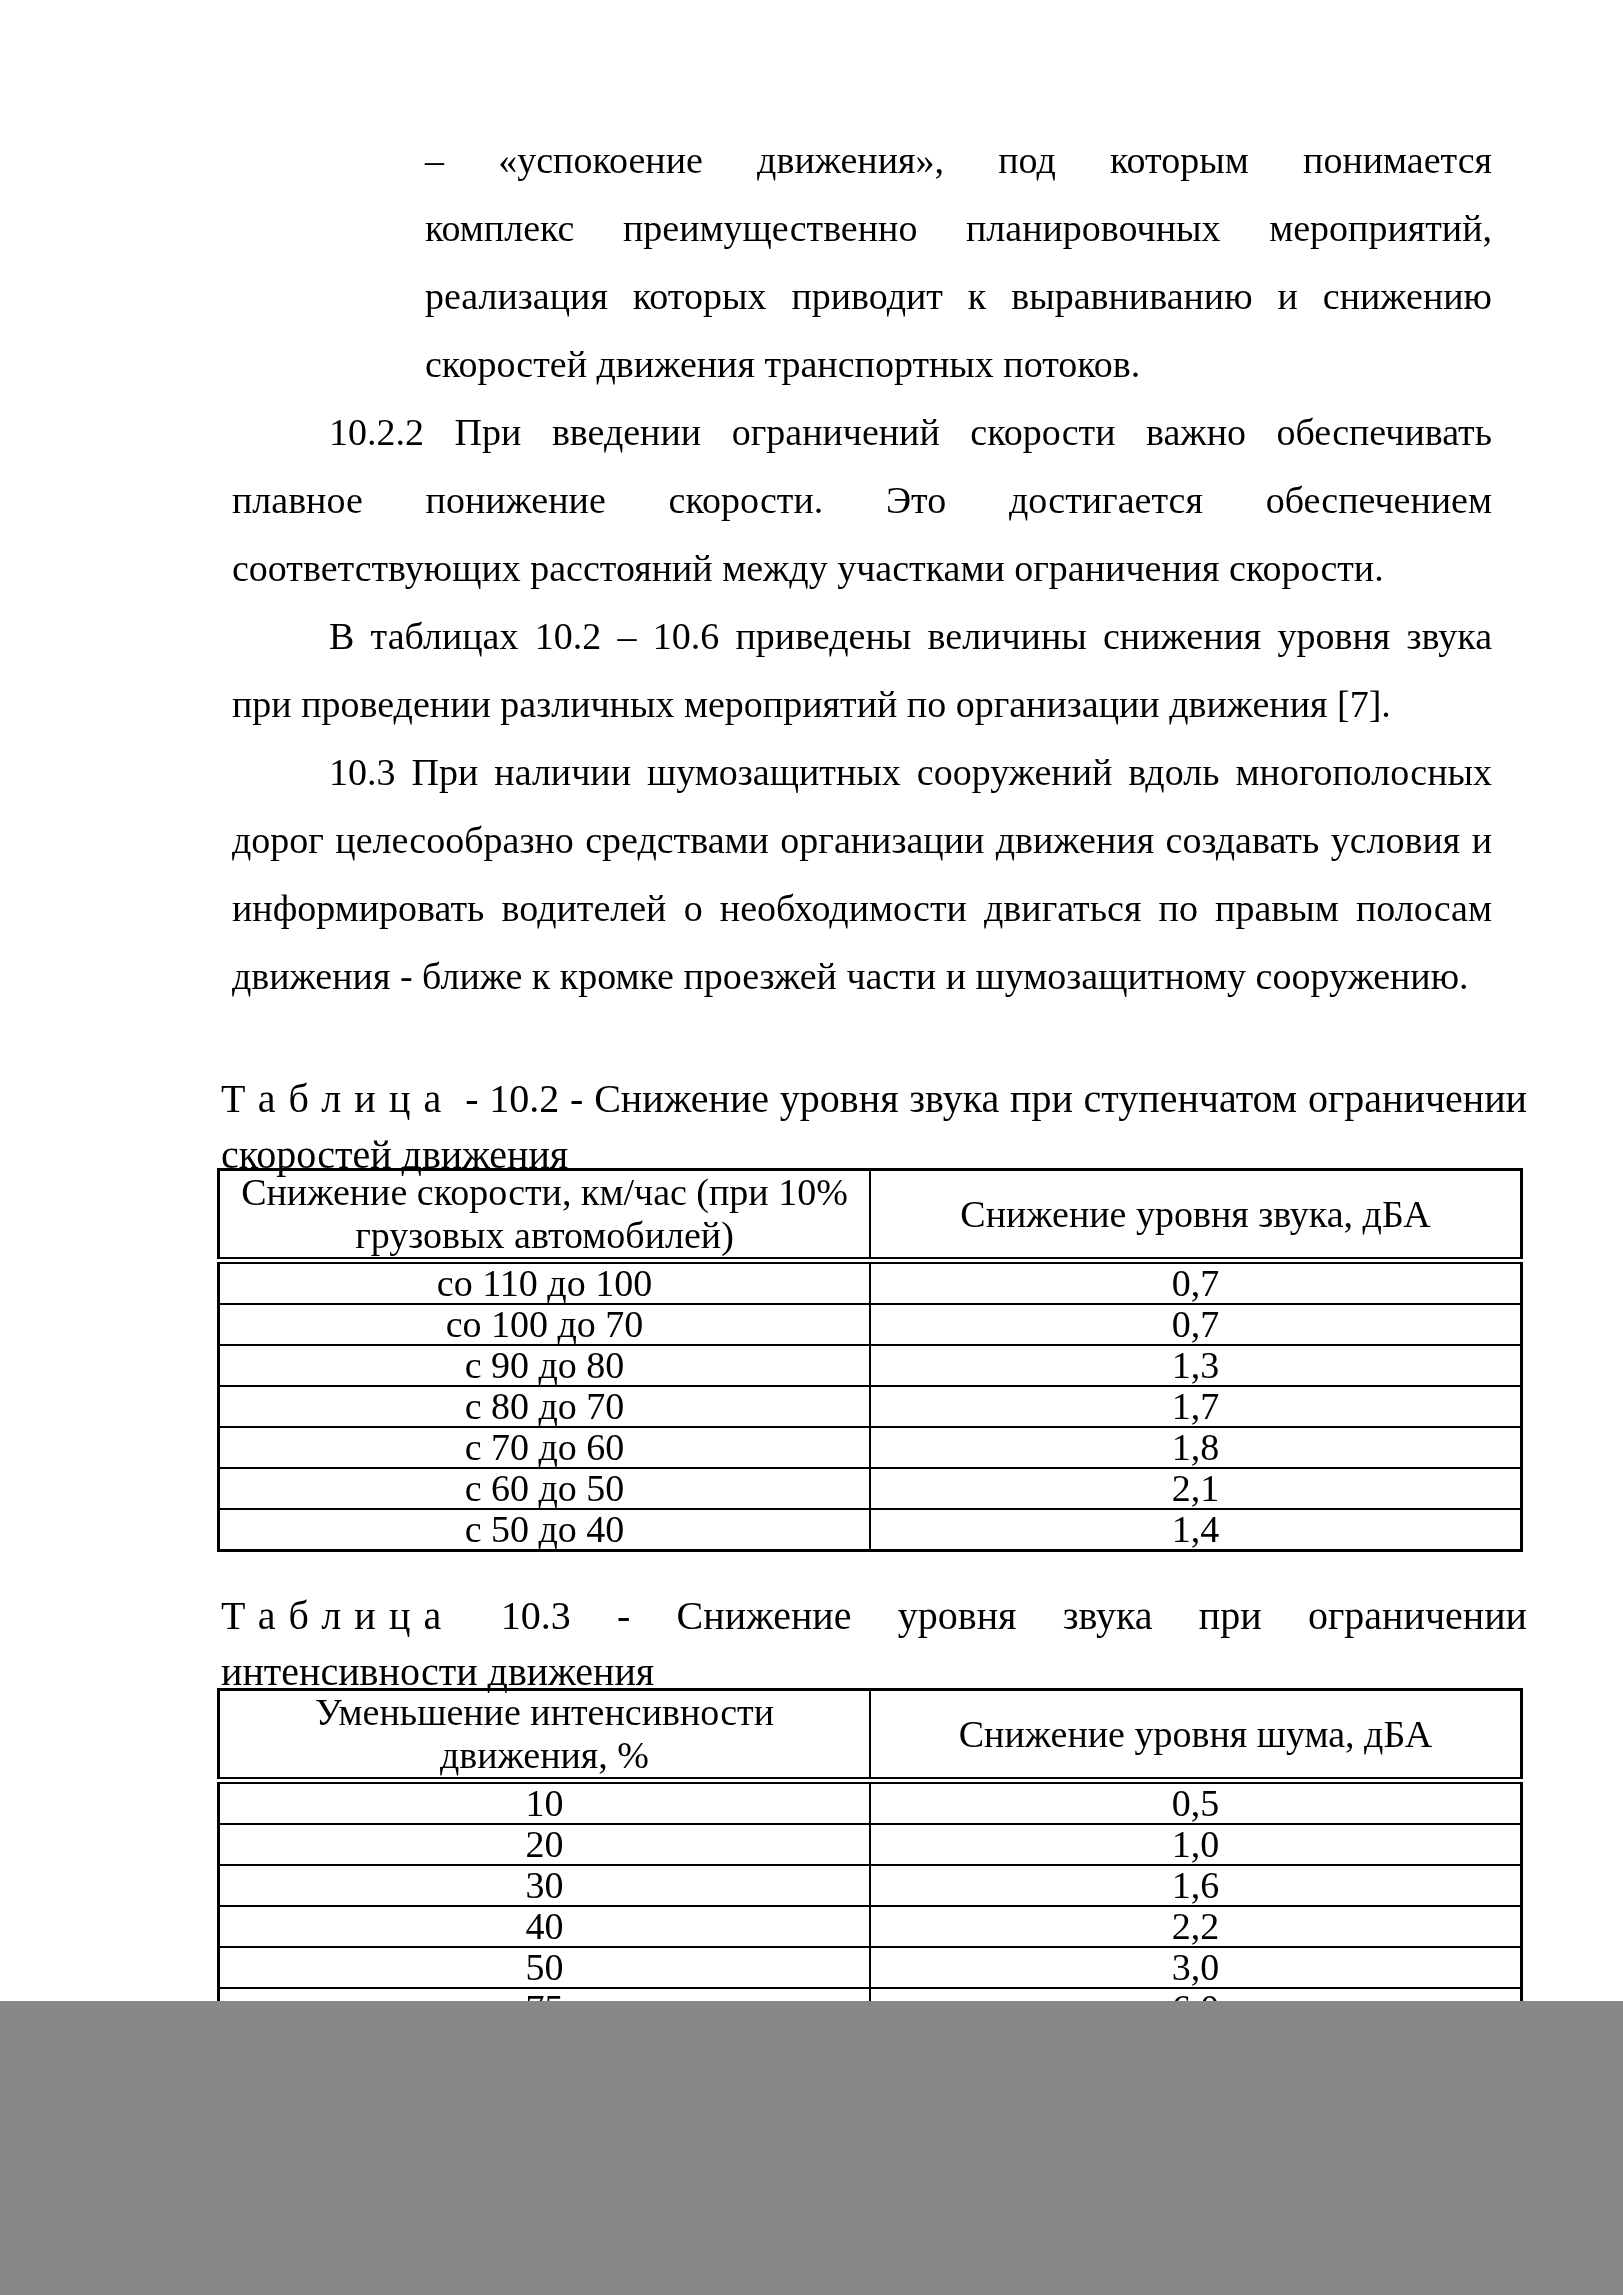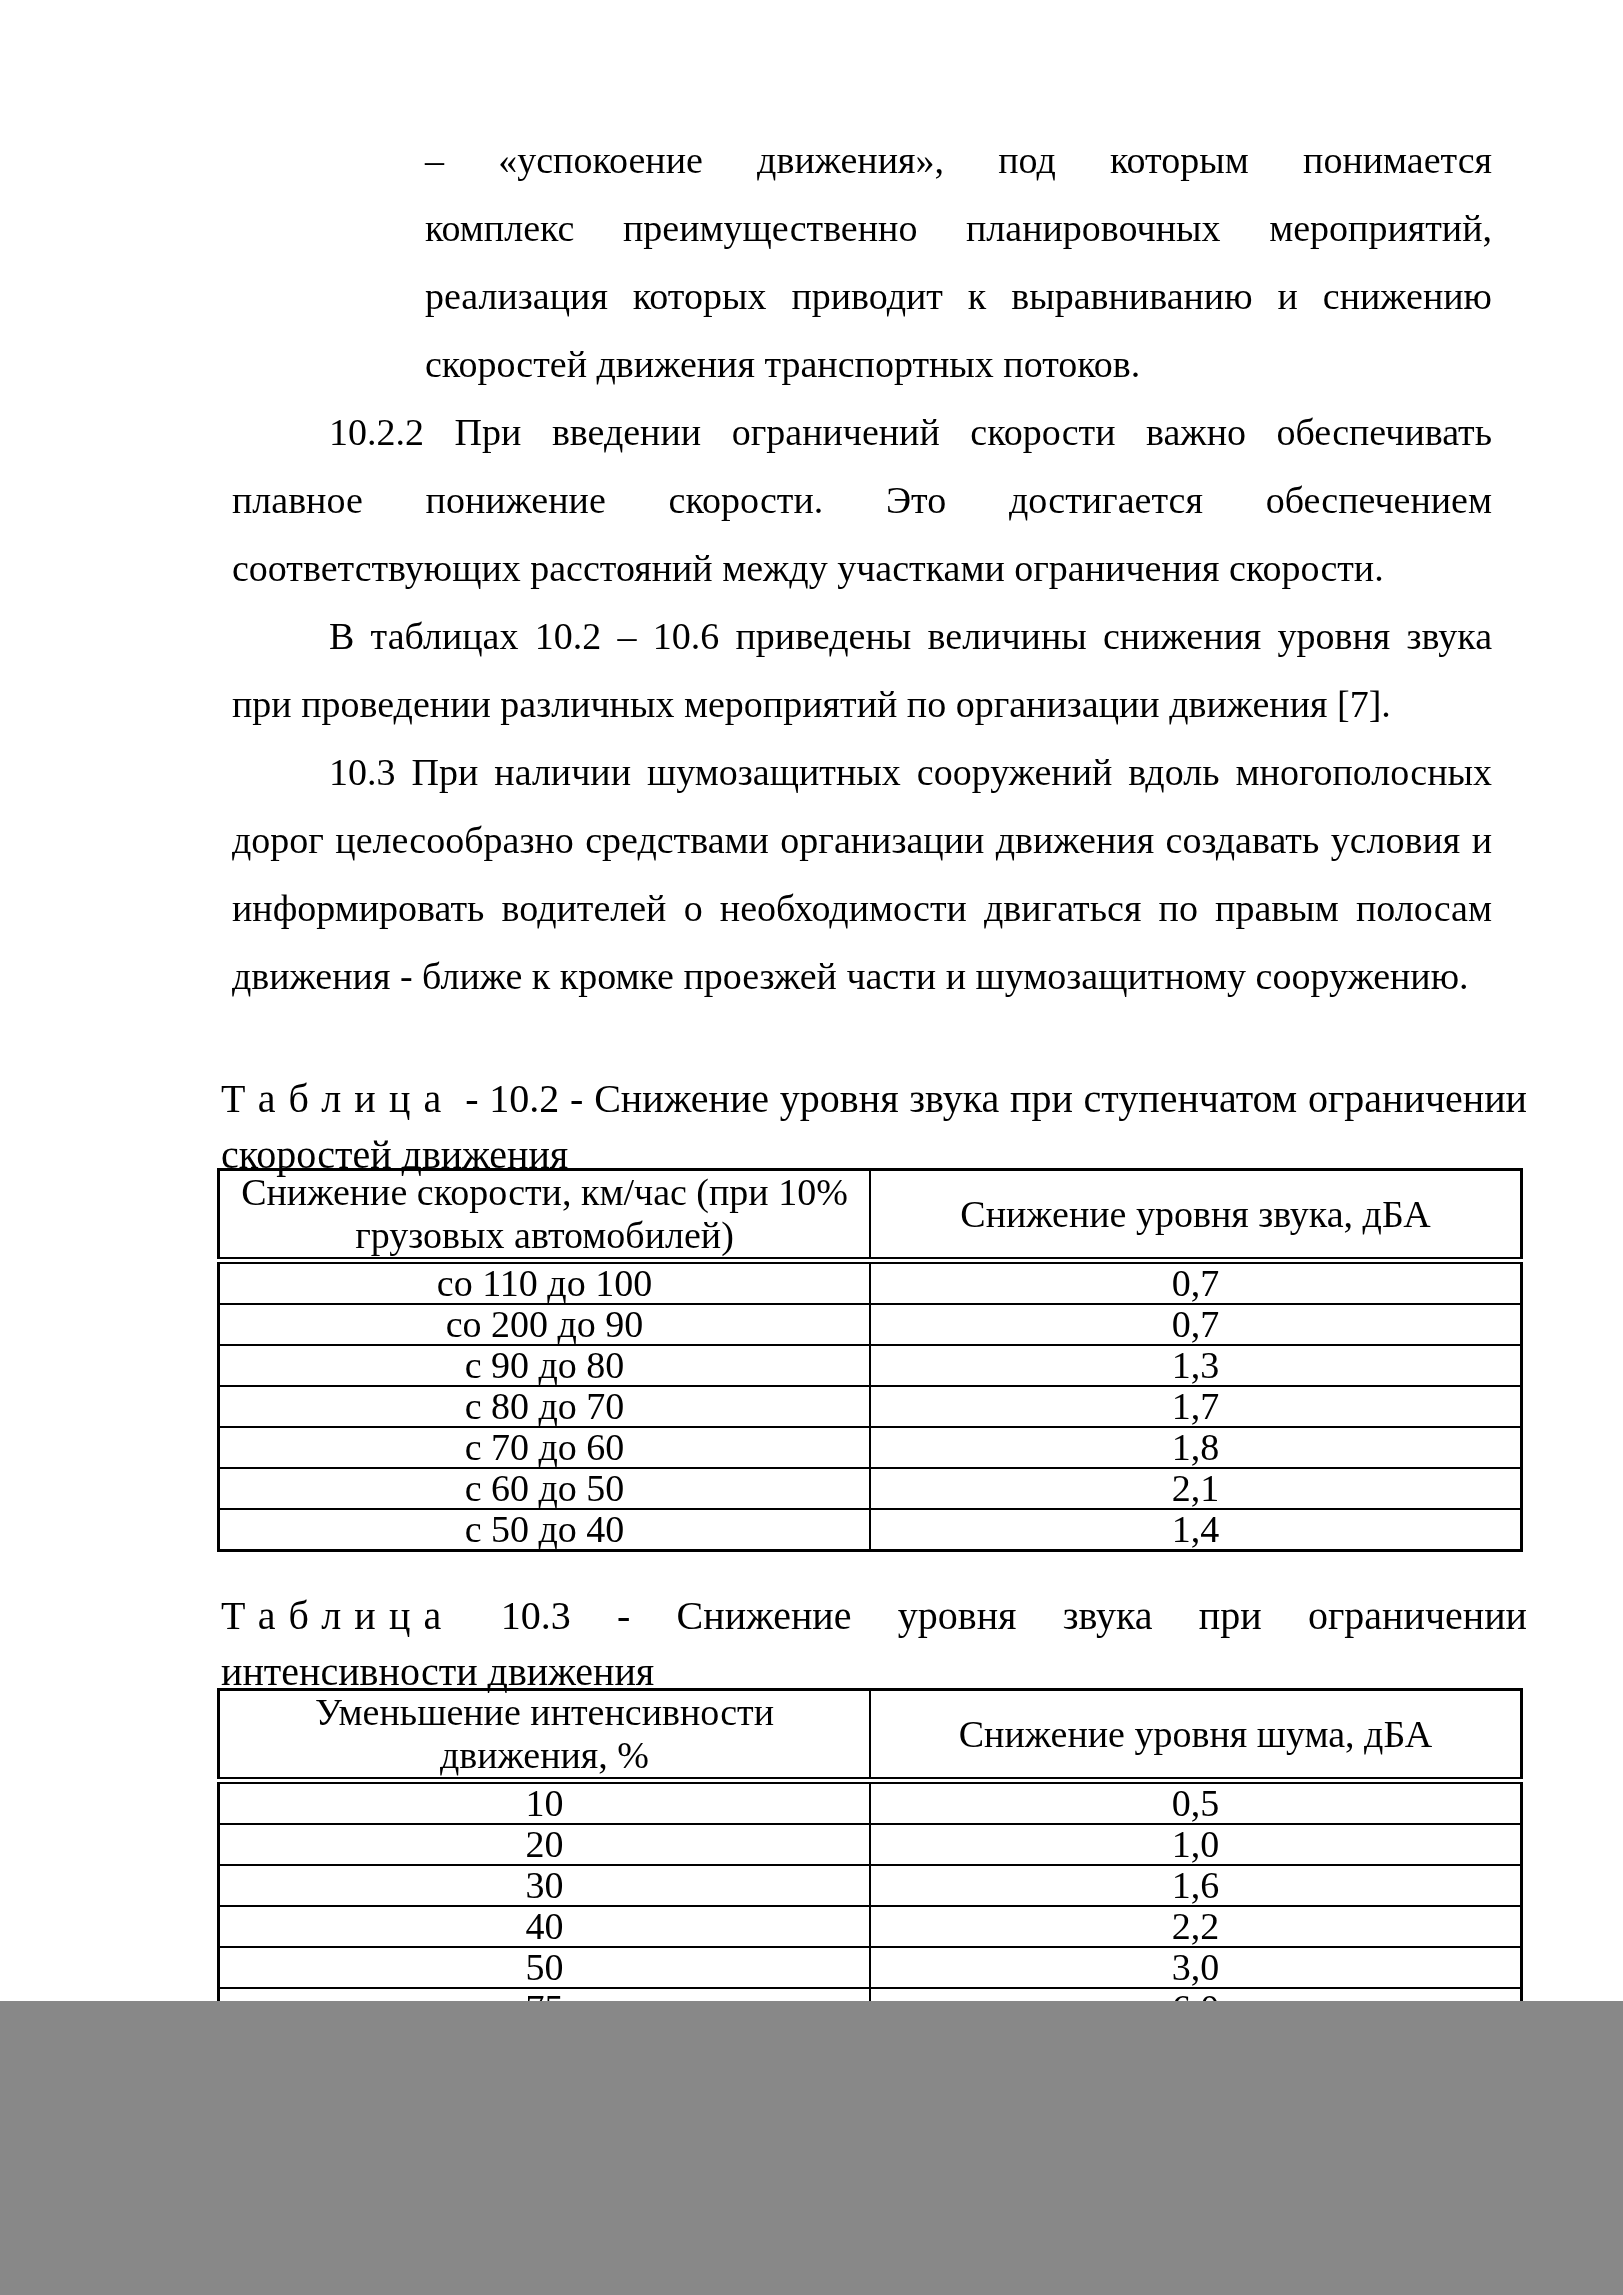--- a/index.html
+++ b/index.html
@@ -145,21 +145,21 @@
             <div>Снижение уровня звука, дБА</div>
           </th>
       </tr>
     </thead>
     <tbody>
         <tr>
           <td>со 110 до 100</td>
           <td>0,7</td>
         </tr>
         <tr>
-          <td>со 200 до 90</td>
+          <td>со 100 до 70</td>
           <td>0,7</td>
         </tr>
         <tr>
           <td>с 90 до 80</td>
           <td>1,3</td>
         </tr>
         <tr>
           <td>с 80 до 70</td>
           <td>1,7</td>
         </tr>

